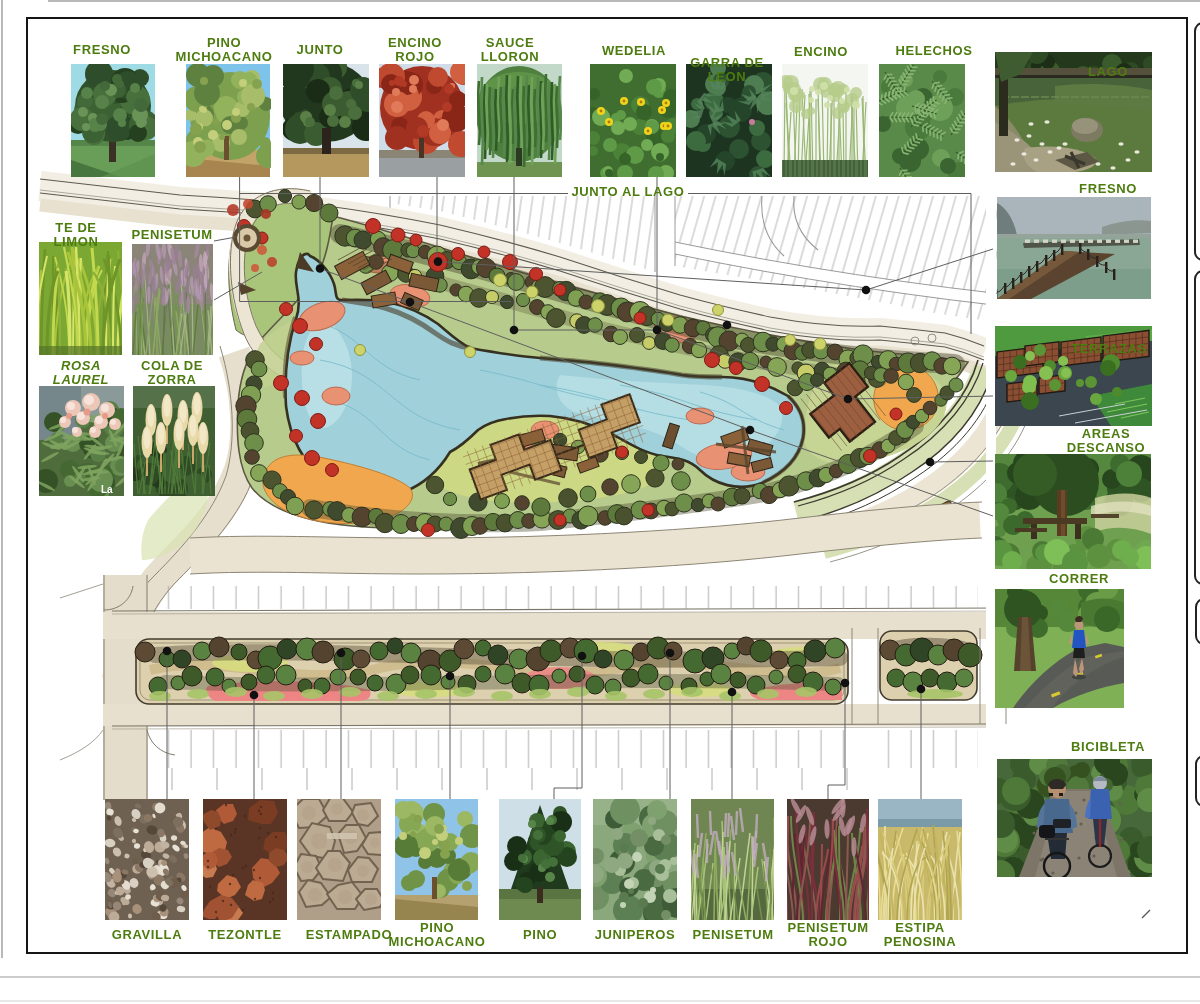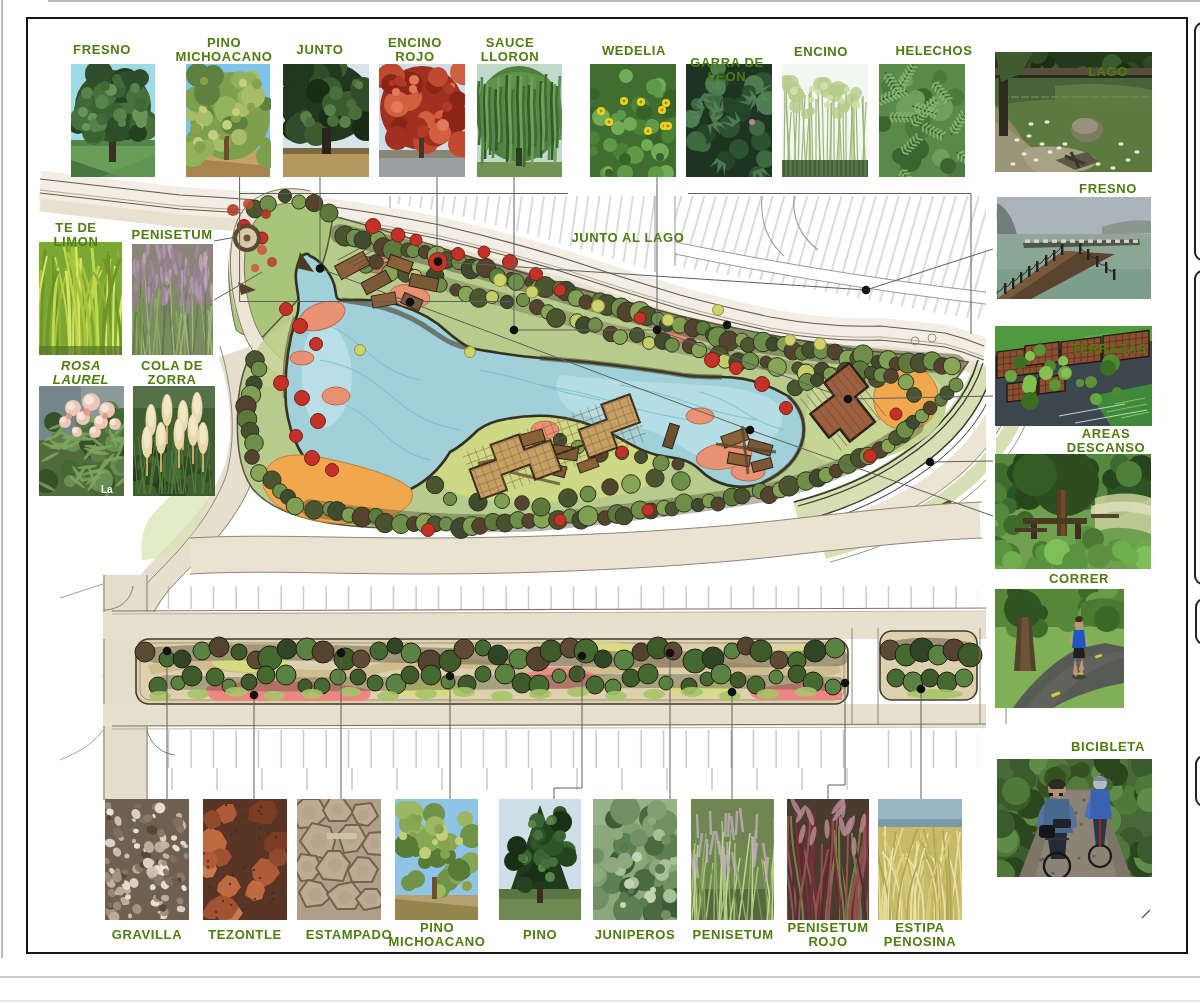--- a/index.html
+++ b/index.html
@@ -2764,21 +2764,21 @@
 LIMON</div>
 
 <div class="lbl" style="left:172px;top:228px;">PENISETUM</div>
 
 <div class="lbl" style="left:81px;top:359px;font-style:italic;">ROSA
 LAUREL</div>
 
 <div class="lbl" style="left:172px;top:359px;">COLA DE
 ZORRA</div>
 
-<div class="lbl" style="left:628px;top:185px;margin-top:46px;">JUNTO AL LAGO</div>
+<div class="lbl" style="left:628px;top:185px;">JUNTO AL LAGO</div>
 
 <div class="lbl" style="left:1108px;top:182px;">FRESNO</div>
 
 <div class="lbl" style="left:1109px;top:310px;margin-top:32px;">TERRAZAS</div>
 
 <div class="lbl" style="left:1106px;top:427px;">AREAS
 DESCANSO</div>
 
 <div class="lbl" style="left:1079px;top:572px;">CORRER</div>
 

